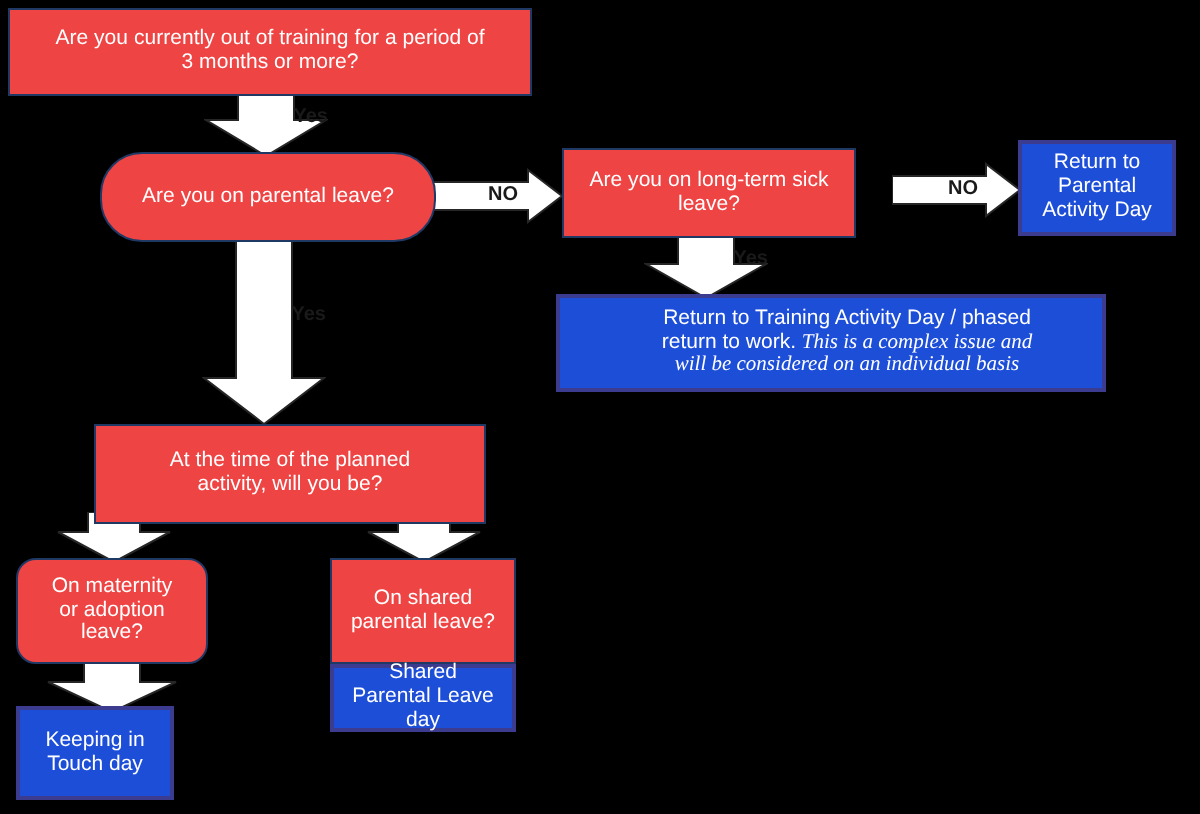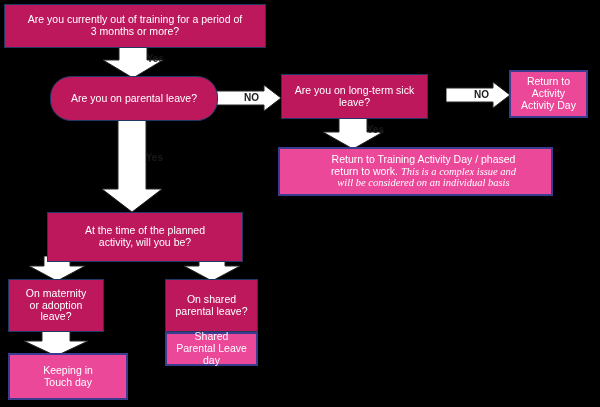--- a/index.html
+++ b/index.html
@@ -18,27 +18,27 @@
   .node {
     position: absolute;
     display: flex;
     align-items: center;
     justify-content: center;
     text-align: center;
     line-height: 1.12;
     color: #ffffff;
   }
   .node-blue {
-    background: #be185d;
+    background: #ef4444;
     border: 1px solid #1F3864;
     font-size: 10.5px;
     letter-spacing: 0.02px;
   }
   .node-green {
-    background: #ec4899;
+    background: #1d4ed8;
     border: 2px solid #3B3B8F;
     font-size: 10.5px;
   }
   .node-inner { padding: 2px 4px; width: 100%; }
   .it { font-style: italic; font-family: Liberation Serif, serif; }
 
   
   .arrow {
     position: absolute;
   }
@@ -133,57 +133,57 @@
   <div class="node node-blue" style="left:281px; top:74px; width:147px; height:45px;">
     <div class="node-inner">
       <span>Are you on long-term sick</span><br>
       <span>leave?</span>
     </div>
   </div>
 
   <div class="node node-green" style="left:509px; top:70px; width:79px; height:48px;">
     <div class="node-inner">
       <span>Return to</span><br>
-      <span>Activity</span><br>
+      <span>Parental</span><br>
       <span>Activity Day</span>
     </div>
   </div>
 
   <div class="node node-green" style="left:278px; top:147px; width:275px; height:49px;">
     <div class="node-inner" style="padding:2px 6px;margin-left:16px;">
       <span>Return to Training Activity Day / phased</span><br>
       <span>return to work.</span>
       <span class="it">This is a complex issue and</span><br>
       <span class="it">will be considered on an individual basis</span>
     </div>
   </div>
 
   <div class="node node-blue" style="left:37px; top:212px; width:196px; height:50px;margin-left:10px;">
     <div class="node-inner">
       <span>At the time of the planned</span><br>
       <span>activity, will you be?</span>
     </div>
   </div>
 
-  <div class="node node-blue" style="left:8px; top:279px; width:96px; height:53px;">
+  <div class="node node-blue" style="left:8px; top:279px; width:96px; height:53px;border-radius:10px;">
     <div class="node-inner">
       <span>On maternity</span><br>
       <span>or adoption</span><br>
       <span>leave?</span>
     </div>
   </div>
 
   <div class="node node-blue" style="left:165px; top:279px; width:93px; height:53px;">
     <div class="node-inner">
       <span>On shared</span><br>
       <span>parental leave?</span>
     </div>
   </div>
 
-  <div class="node node-green" style="left:8px; top:353px; width:120px; height:47px;">
+  <div class="node node-green" style="left:8px; top:353px; width:79px; height:47px;">
     <div class="node-inner">
       <span>Keeping in</span><br>
       <span>Touch day</span>
     </div>
   </div>
 
   <div class="node node-green" style="left:165px; top:332px; width:93px; height:34px;">
     <div class="node-inner">
       <span>Shared</span><br>
       <span>Parental Leave</span><br>

